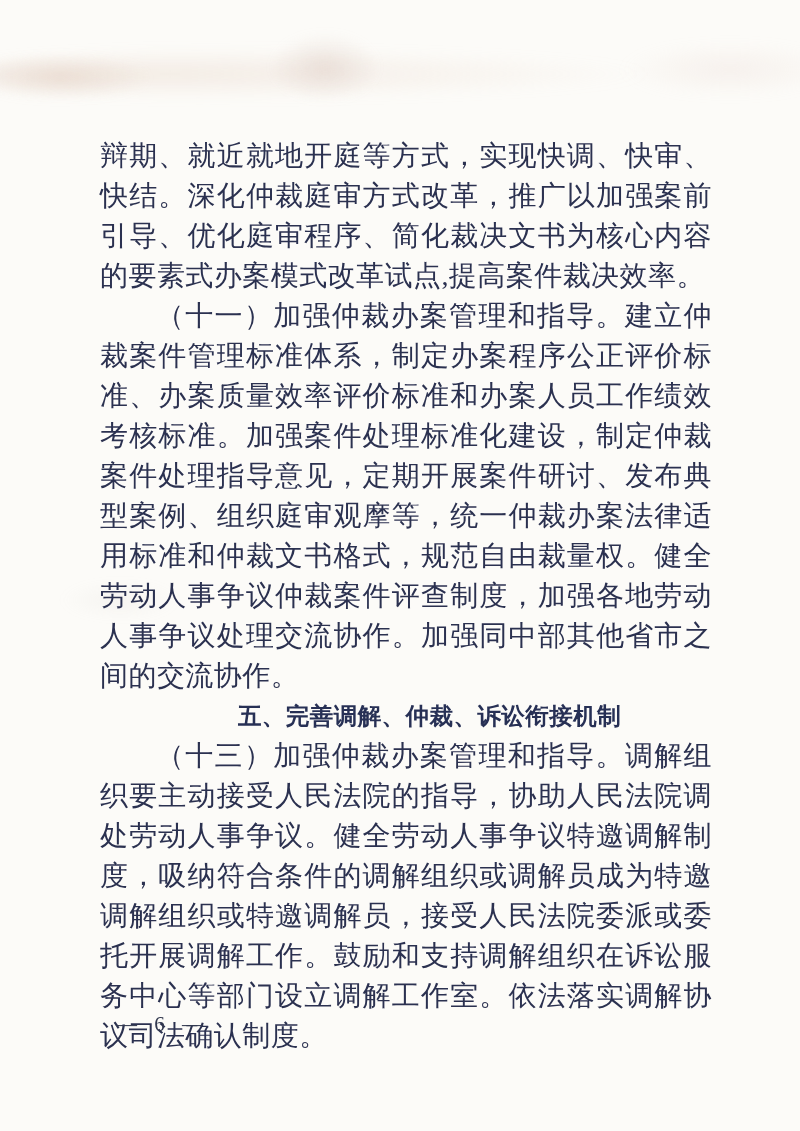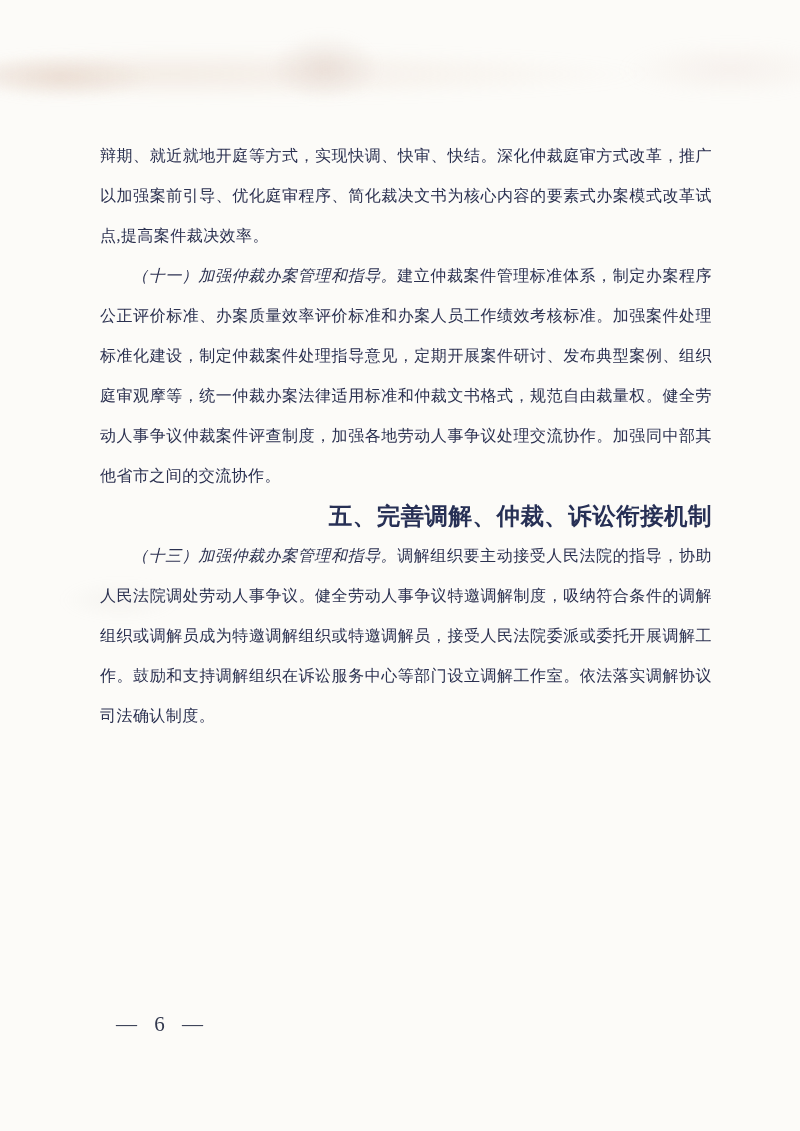--- a/index.html
+++ b/index.html
@@ -50,39 +50,38 @@
   }
 
   .content {
     position: absolute;
     left: 100px;
     top: 136px;
     width: 612px;
   }
   .para {
     margin: 0;
-    font-size: 16px;
+    font-size: 28px;
     line-height: 40px;
     letter-spacing: 0.45px;
     text-align: justify;
     text-justify: inter-character;
   }
   .para.indent { text-indent: 2em; }
   .para.heading {
     font-family: "Liberation Sans", "DejaVu Sans", sans-serif;
     font-weight: bold;
     font-size: 23.5px;
     line-height: 40px;
     text-indent: 2em;
     color: #273055;
-    text-align: right;
+    text-align: center;
   }
   .lead {
     
-    font-style: italic;
   }
   .page-number {
     position: absolute;
     left: 116px;
     top: 1012px;
     font-size: 21px;
     letter-spacing: 6px;
     color: #33394f;
     font-family: "Liberation Serif", "DejaVu Serif", serif;
   }

